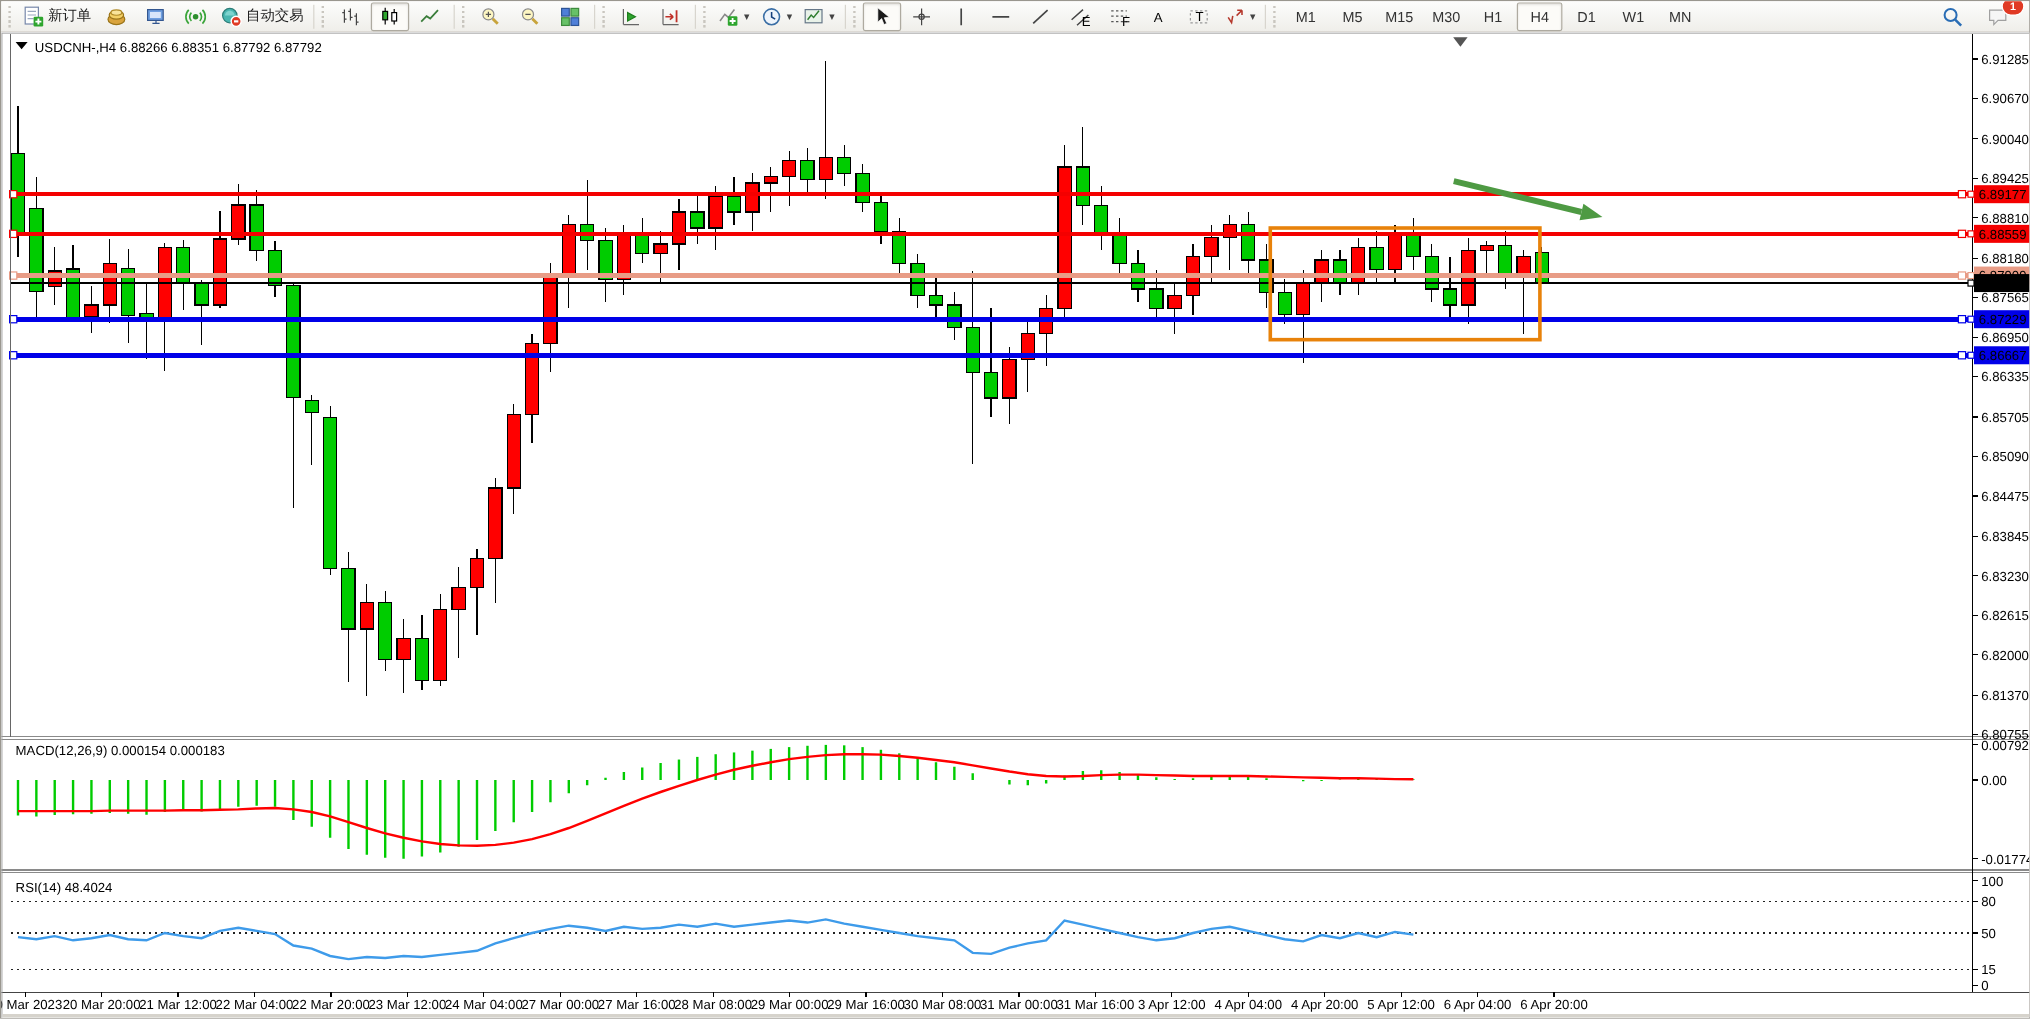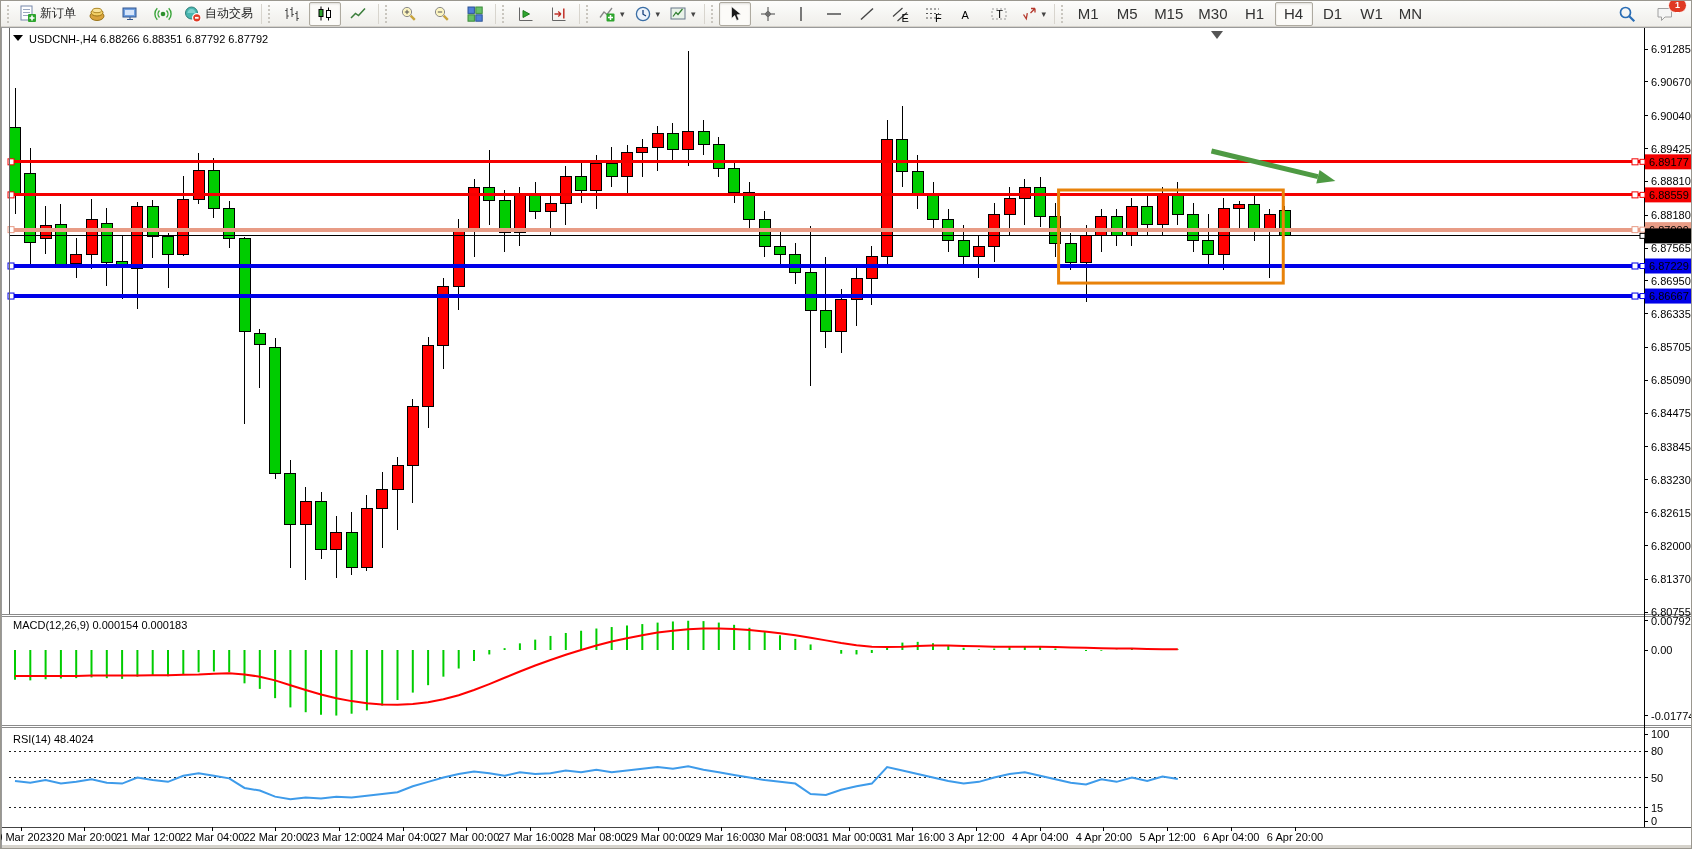--- a/index.html
+++ b/index.html
@@ -10,21 +10,21 @@
   .grip{width:5px;height:18px;margin:0 3px 0 1px;
     background-image:repeating-linear-gradient(to bottom,#c9c6bf 0 2px,transparent 2px 4px);
     background-size:2px 100%;background-repeat:no-repeat;background-position:1px 0;}
   .tb-sep{width:1px;height:20px;background:#d8d5ce;margin:0 3px;}
   .tb-btn{height:22px;min-width:24px;display:flex;align-items:center;justify-content:center;gap:3px;
     padding:0 3px;border:1px solid transparent;border-radius:2px;font-size:12px;color:#222;cursor:default;}
   .tb-btn.active{background:#fcfbf8;border-color:#aeaaa0;box-shadow:inset 0 1px 2px rgba(0,0,0,.12);}
   .tb-btn svg{display:block;}
   .tb-btn .lbl{white-space:nowrap;}
   .tb-btn .caret{font-size:9px;color:#444;margin-left:1px;}
-  .tf{font-size:15px;padding:0 6px;color:#333;}
+  .tf{font-size:12px;padding:0 6px;color:#333;}
   .tb-right{margin-left:auto;display:flex;align-items:center;gap:6px;padding-right:6px;}
   .chat-wrap{position:relative;}
   .badge{position:absolute;top:-5px;right:-7px;min-width:13px;height:13px;border-radius:8px;background:#e03a24;
     color:#fff;font-size:9px;font-weight:bold;display:flex;align-items:center;justify-content:center;padding:0 2px;
     border:1px solid #fff;}
   .chart-holder{position:absolute;left:0;top:26px;width:1692px;height:823px;background:#fff;}
   svg text{font-family:"Liberation Sans",sans-serif;font-size:11px;fill:#000;}
 </style>
 </head>
 <body>

